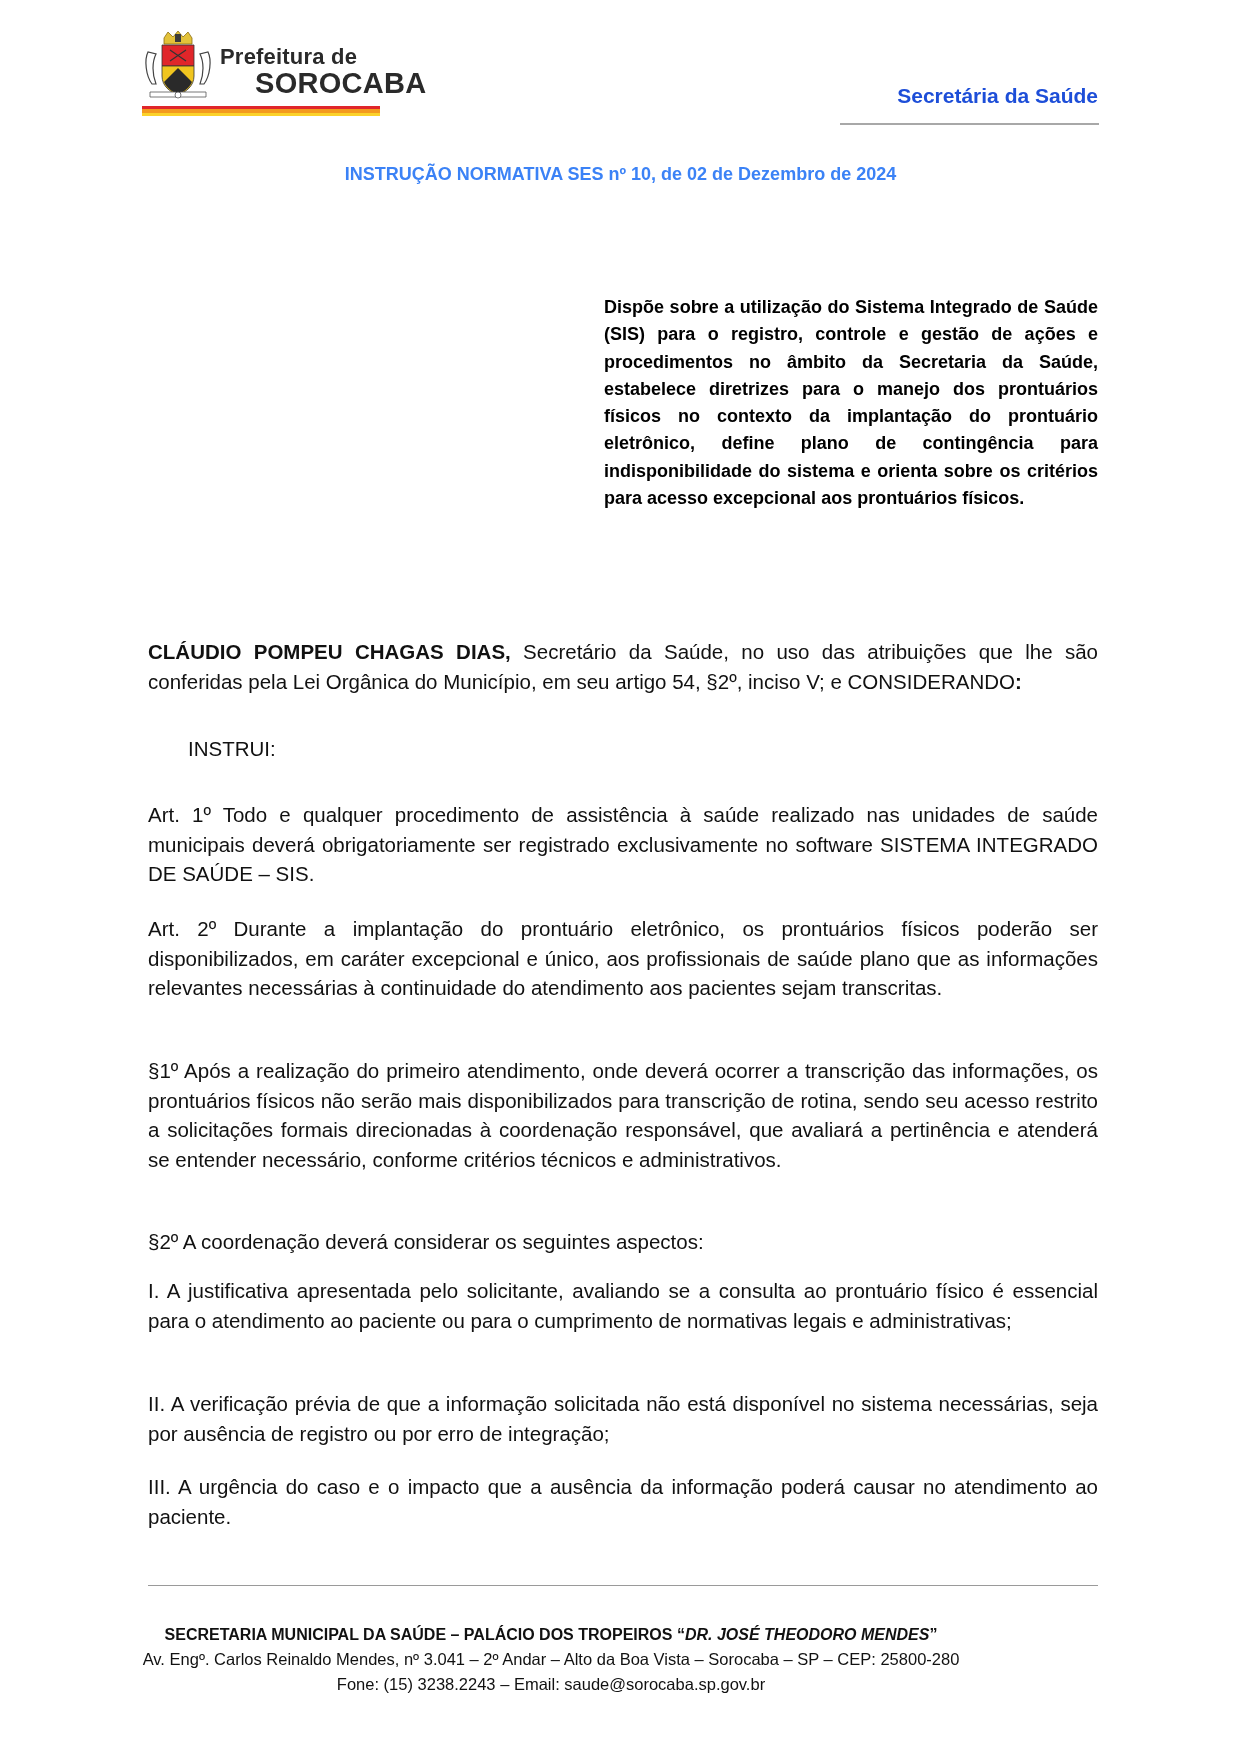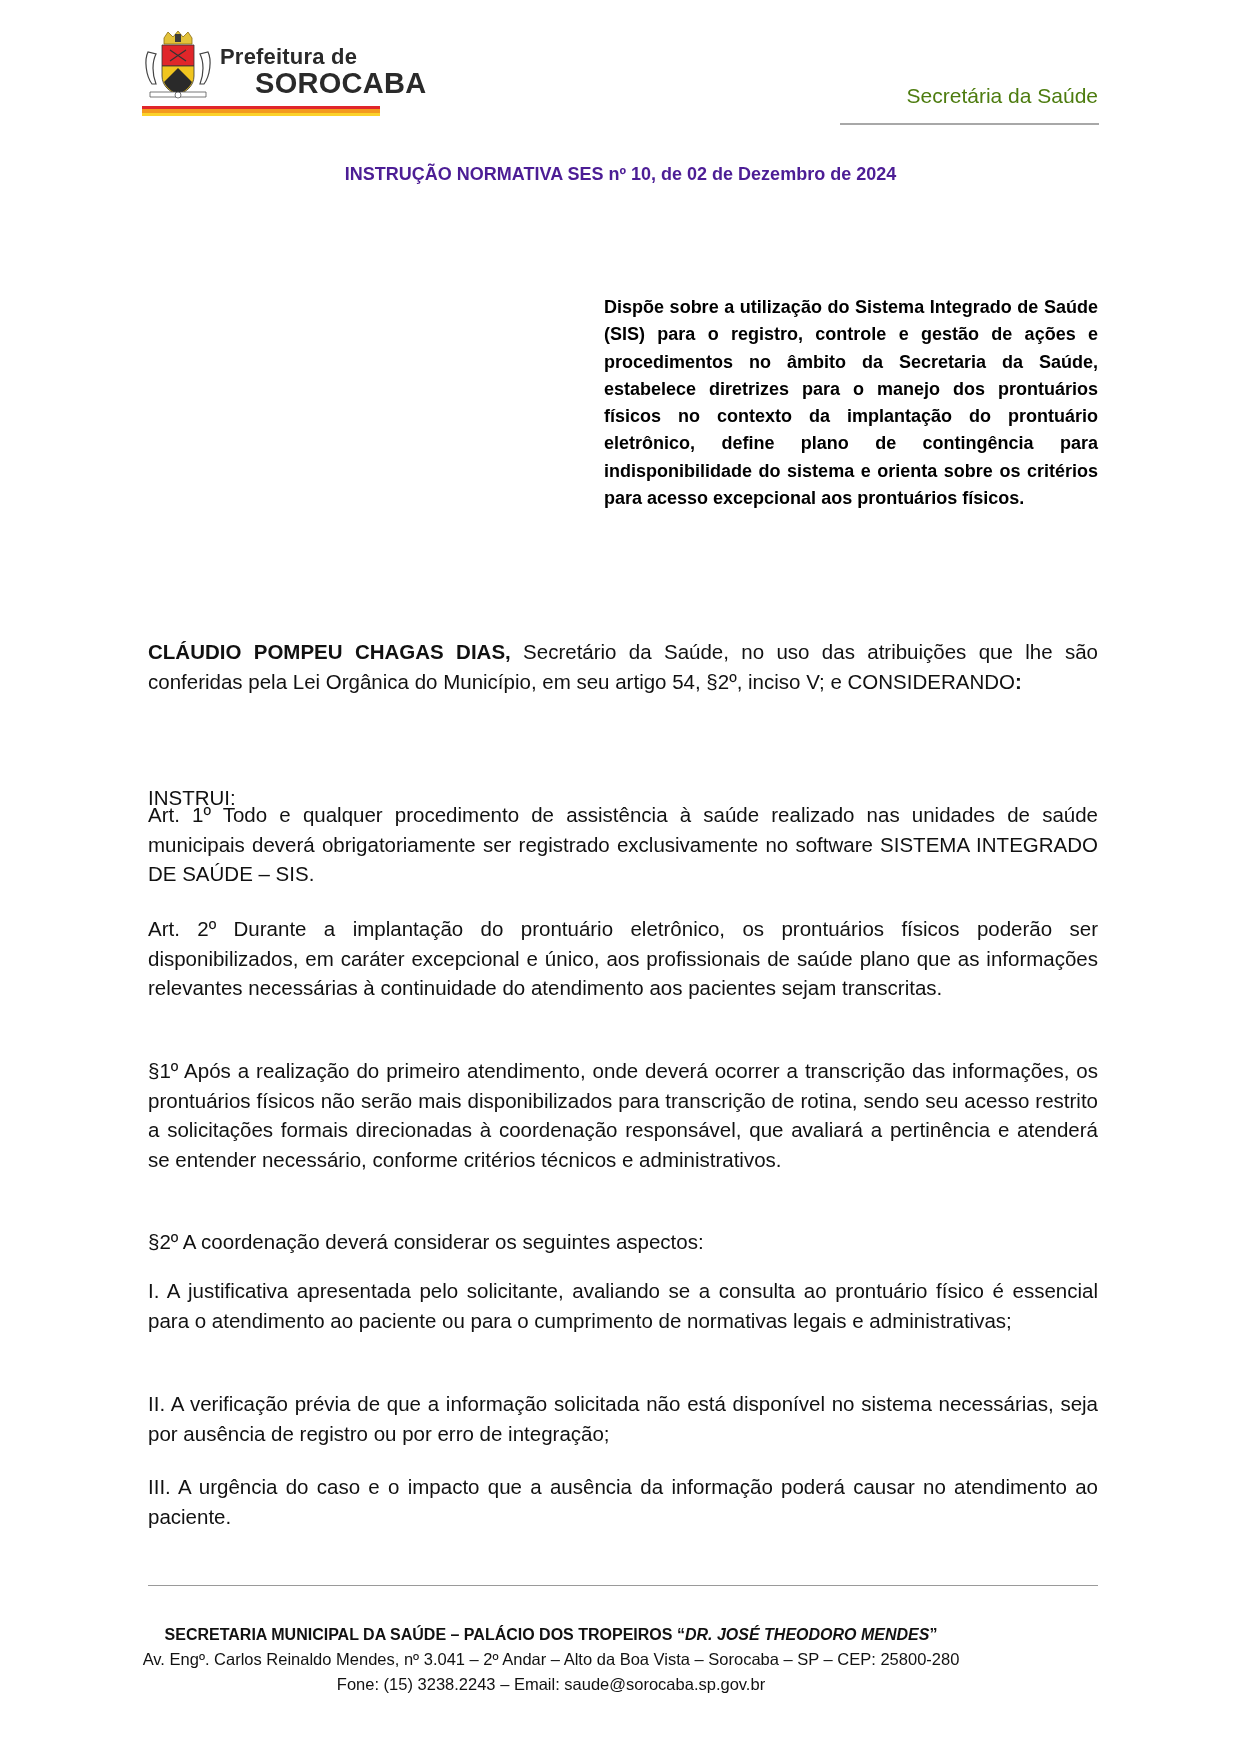--- a/index.html
+++ b/index.html
@@ -6,24 +6,24 @@
     body { width: 1241px; height: 1754px; position: relative; overflow: hidden; font-family: "Liberation Sans", sans-serif; color: #111; }
 
     .logo { position: absolute; left: 142px; top: 30px; width: 250px; height: 90px; }
     .crest { position: absolute; left: 0; top: 0; width: 72px; height: 72px; }
     .brand { position: absolute; left: 78px; top: 16px; line-height: 1; }
     .brand-top { font-family: "Liberation Sans", sans-serif; font-weight: bold; font-size: 22px; color: #2a2a2a; letter-spacing: 0.2px; }
     .brand-bottom { font-family: "Liberation Sans", sans-serif; font-weight: bold; font-size: 29px; color: #2a2a2a; margin-top: 1px; letter-spacing: 0.3px; margin-left: 35px; }
     .stripe { position: absolute; left: 0; top: 76px; width: 238px; height: 10px; }
     .stripe div { height: 3.4px; }
 
-    .dept { position: absolute; right: 143px; top: 84px; font-size: 21px; font-weight: normal; color: #4d7c0f; }
+    .dept { position: absolute; right: 143px; top: 84px; font-size: 21px; font-weight: bold; color: #1d4ed8; }
     .header-rule { position: absolute; left: 840px; right: 142px; top: 123px; height: 2px; background: #a8a8a8; }
 
-    .title { position: absolute; left: 0; width: 1241px; top: 164px; text-align: center; font-size: 18px; font-weight: bold; color: #4c1d95; }
+    .title { position: absolute; left: 0; width: 1241px; top: 164px; text-align: center; font-size: 18px; font-weight: bold; color: #3b82f6; }
 
     .ementa { position: absolute; left: 604px; width: 494px; top: 294px; font-size: 18px; font-weight: bold; line-height: 27.3px; text-align: justify; color: #000; }
 
     .body-text { position: absolute; left: 148px; width: 950px; font-size: 20.5px; line-height: 29.5px; text-align: justify; color: #111; font-family: "Liberation Sans", sans-serif; }
     .body-text b { font-weight: bold; }
 
     .footer-rule { position: absolute; left: 148px; width: 950px; top: 1585px; height: 1px; background: #9a9a9a; }
     .footer { position: absolute; left: 0; width: 1102px; top: 1622px; text-align: center; font-family: "Liberation Sans", sans-serif; color: #111; }
     .footer .f1 { font-size: 16px; font-weight: bold; line-height: 25px; }
     .footer .f1 i { font-style: italic; }
@@ -63,21 +63,21 @@
 
 <div class="dept">Secretária da Saúde</div>
 <div class="header-rule"></div>
 
 <div class="title">INSTRUÇÃO NORMATIVA SES nº 10, de 02 de Dezembro de 2024</div>
 
 <div class="ementa">Dispõe sobre a utilização do Sistema Integrado de Saúde (SIS) para o registro, controle e gestão de ações e procedimentos no âmbito da Secretaria da Saúde, estabelece diretrizes para o manejo dos prontuários físicos no contexto da implantação do prontuário eletrônico, define plano de contingência para indisponibilidade do sistema e orienta sobre os critérios para acesso excepcional aos prontuários físicos.</div>
 
 <div class="body-text" style="top:637px;"><b>CLÁUDIO POMPEU CHAGAS DIAS,</b><span> Secretário da Saúde, no uso das atribuições que lhe são conferidas pela Lei Orgânica do Município, em seu artigo 54, §2º, inciso V; e CONSIDERANDO</span><b>:</b></div>
 
-<div class="body-text" style="top:783px;">INSTRUI:</div>
+<div class="body-text" style="top:734px;margin-left:40px;">INSTRUI:</div>
 
 <div class="body-text" style="top:800px;">Art. 1º Todo e qualquer procedimento de assistência à saúde realizado nas unidades de saúde municipais deverá obrigatoriamente ser registrado exclusivamente no software SISTEMA INTEGRADO DE SAÚDE – SIS.</div>
 
 <div class="body-text" style="top:914px;">Art. 2º Durante a implantação do prontuário eletrônico, os prontuários físicos poderão ser disponibilizados, em caráter excepcional e único, aos profissionais de saúde plano que as informações relevantes necessárias à continuidade do atendimento aos pacientes sejam transcritas.</div>
 
 <div class="body-text" style="top:1056px;">§1º Após a realização do primeiro atendimento, onde deverá ocorrer a transcrição das informações, os prontuários físicos não serão mais disponibilizados para transcrição de rotina, sendo seu acesso restrito a solicitações formais direcionadas à coordenação responsável, que avaliará a pertinência e atenderá se entender necessário, conforme critérios técnicos e administrativos.</div>
 
 <div class="body-text" style="top:1227px;">§2º A coordenação deverá considerar os seguintes aspectos:</div>
 
 <div class="body-text" style="top:1276px;">I. A justificativa apresentada pelo solicitante, avaliando se a consulta ao prontuário físico é essencial para o atendimento ao paciente ou para o cumprimento de normativas legais e administrativas;</div>

